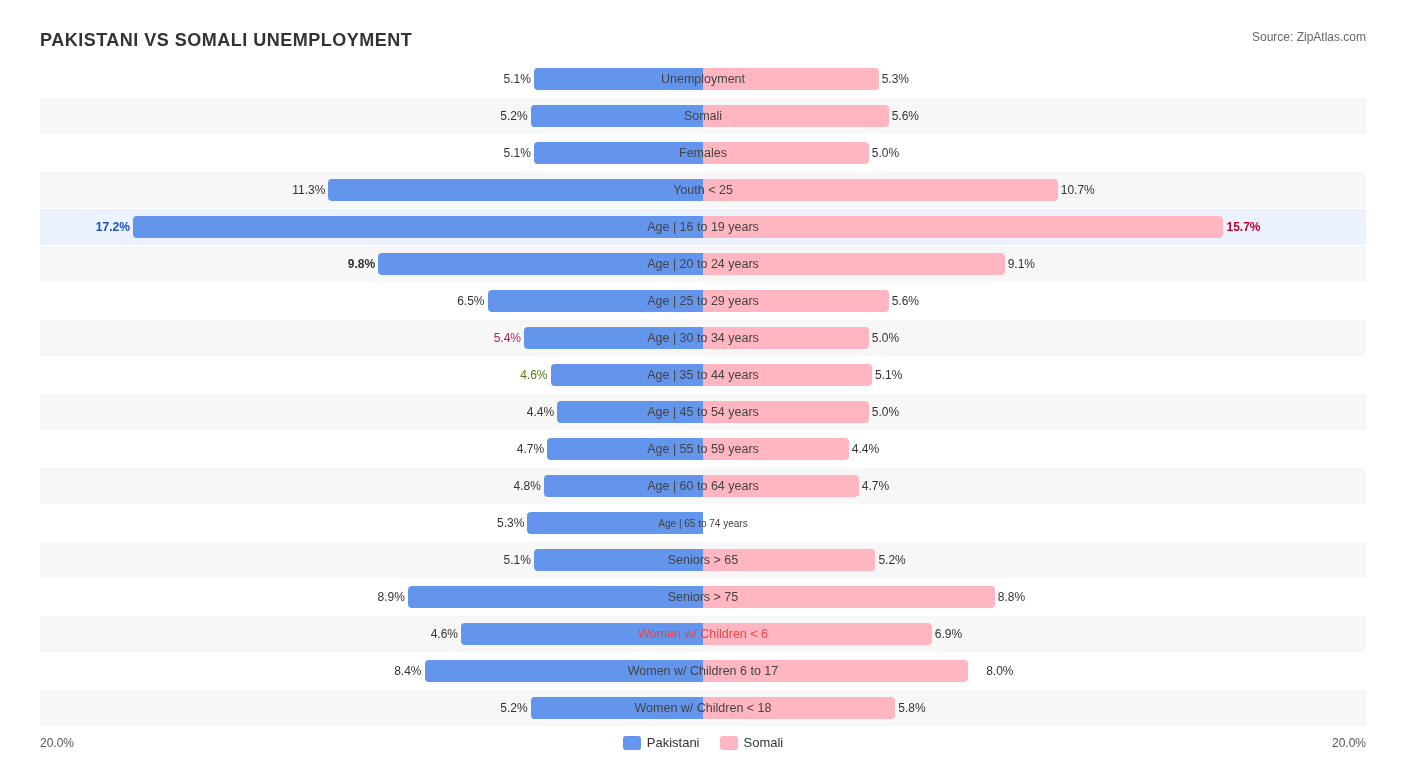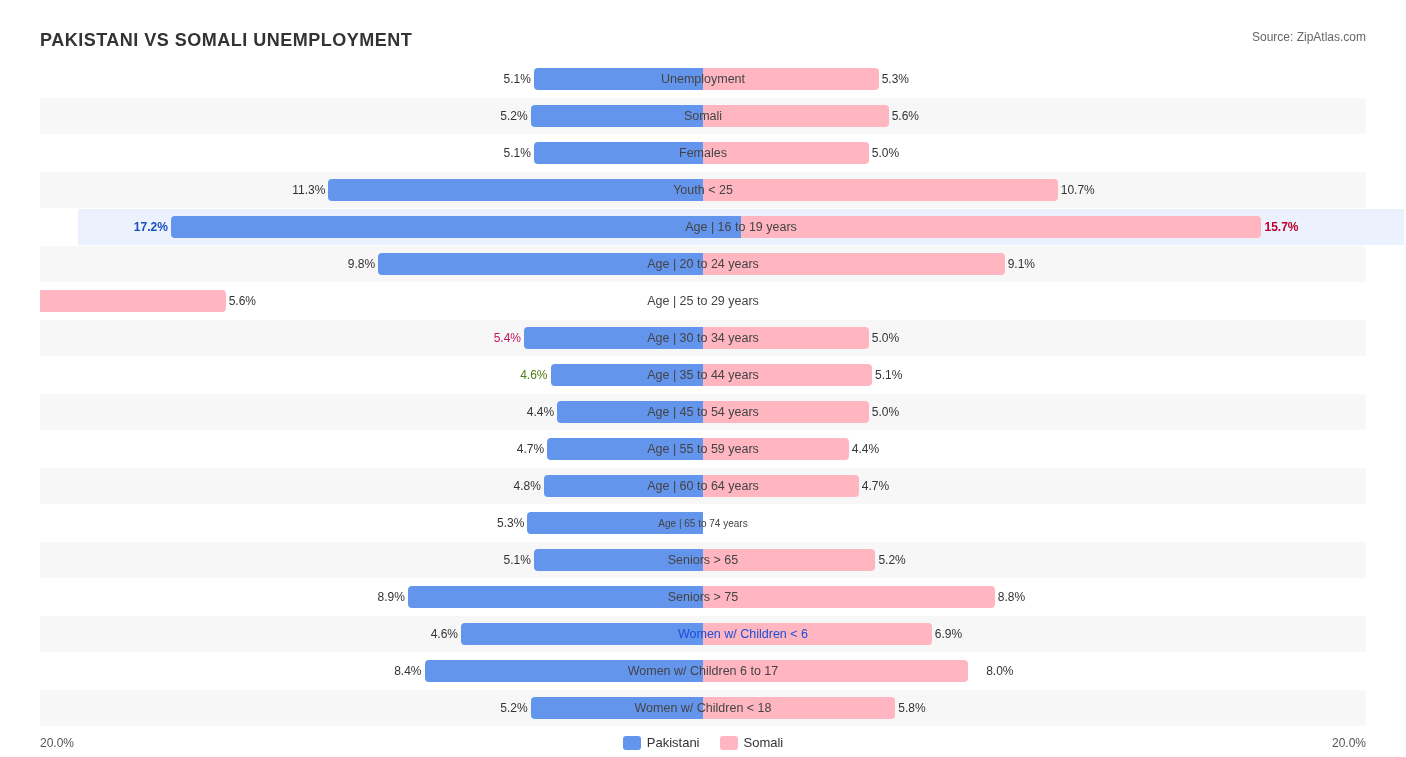--- a/index.html
+++ b/index.html
@@ -89,21 +89,20 @@
       transform: translateX(-50%);
       font-size: 12.5px;
       color: #444;
       white-space: nowrap;
       z-index: 5;
       text-align: center;
     }
     
     .row-highlight {
       background: rgba(100,149,237,0.12) !important;
-      margin-left: 38px;
     }
     .footer {
       display: flex;
       justify-content: space-between;
       align-items: center;
       margin-top: 8px;
       padding: 0 0;
     }
     .footer-axis {
       font-size: 12px;
@@ -193,29 +192,33 @@
         </div>
         <div class="row-label" style="position: absolute; left: 50%; transform: translateX(-50%); font-size: 12.5px; color: rgb(68, 68, 68); white-space: nowrap; z-index: 5; text-align: center; background: transparent;">Age | 16 to 19 years</div>
         <div class="half half-right">
           <div class="bar-pink" style="width: 78.5%;"></div>
           <div style="position: absolute; left: 78.5%; top: 50%; transform: translateY(-50%); font-size: 12px; color: rgb(192, 0, 42); white-space: nowrap; font-weight: bold; padding-left: 3px;">15.7%</div>
         </div>
       </div>
       <div class="row-wrapper">
         <div class="half half-left">
           <div class="bar-blue" style="width: 49%;"></div>
-          <div style="position: absolute; right: 49%; top: 50%; transform: translateY(-50%); font-size: 12px; color: rgb(51, 51, 51); white-space: nowrap; font-weight: normal; padding-right: 3px;">9.8%</div>
+          <div style="position: absolute; right: 49%; top: 50%; transform: translateY(-50%); font-size: 12px; color: rgb(51, 51, 51); white-space: nowrap; font-weight: bold; padding-right: 3px;">9.8%</div>
         </div>
         <div class="row-label" style="position: absolute; left: 50%; transform: translateX(-50%); font-size: 12.5px; color: rgb(68, 68, 68); white-space: nowrap; z-index: 5; text-align: center; background: transparent;">Age | 20 to 24 years</div>
         <div class="half half-right">
           <div class="bar-pink" style="width: 45.5%;"></div>
           <div style="position: absolute; left: 45.5%; top: 50%; transform: translateY(-50%); font-size: 12px; color: rgb(51, 51, 51); white-space: nowrap; font-weight: normal; padding-left: 3px;">9.1%</div>
         </div>
       </div>
       <div class="row-wrapper">
+        <div class="half half-left">
+          <div class="bar-blue" style="width: 32.5%;"></div>
+          <div style="position: absolute; right: 32.5%; top: 50%; transform: translateY(-50%); font-size: 12px; color: rgb(51, 51, 51); white-space: nowrap; font-weight: normal; padding-right: 3px;">6.5%</div>
+        </div>
         <div class="row-label" style="position: absolute; left: 50%; transform: translateX(-50%); font-size: 12.5px; color: rgb(68, 68, 68); white-space: nowrap; z-index: 5; text-align: center; background: transparent;">Age | 25 to 29 years</div>
         <div class="half half-right">
           <div class="bar-pink" style="width: 28%;"></div>
           <div style="position: absolute; left: 28%; top: 50%; transform: translateY(-50%); font-size: 12px; color: rgb(51, 51, 51); white-space: nowrap; font-weight: normal; padding-left: 3px;">5.6%</div>
         </div>
       </div>
       <div class="row-wrapper">
         <div class="half half-left">
           <div class="bar-blue" style="width: 27%;"></div>
           <div style="position: absolute; right: 27%; top: 50%; transform: translateY(-50%); font-size: 12px; color: #be185d; white-space: nowrap; font-weight: normal; padding-right: 3px;">5.4%</div>
@@ -297,21 +300,21 @@
         <div class="half half-right">
           <div class="bar-pink" style="width: 44%;"></div>
           <div style="position: absolute; left: 44%; top: 50%; transform: translateY(-50%); font-size: 12px; color: rgb(51, 51, 51); white-space: nowrap; font-weight: normal; padding-left: 3px;">8.8%</div>
         </div>
       </div>
       <div class="row-wrapper">
         <div class="half half-left">
           <div class="bar-blue" style="width: 36.5%;"></div>
           <div style="position: absolute; right: 36.5%; top: 50%; transform: translateY(-50%); font-size: 12px; color: rgb(51, 51, 51); white-space: nowrap; font-weight: normal; padding-right: 3px;">4.6%</div>
         </div>
-        <div class="row-label" style="position: absolute; left: 50%; transform: translateX(-50%); font-size: 12.5px; color: #1d4ed8; white-space: nowrap; z-index: 5; background: transparent; margin-left: 40px;">Women w/ Children &lt; 6</div>
+        <div class="row-label" style="position: absolute; left: 50%; transform: translateX(-50%); font-size: 12.5px; color: #ef4444; white-space: nowrap; z-index: 5; background: transparent;">Women w/ Children &lt; 6</div>
         <div class="half half-right">
           <div class="bar-pink" style="width: 34.5%;"></div>
           <div style="position: absolute; left: 34.5%; top: 50%; transform: translateY(-50%); font-size: 12px; color: rgb(51, 51, 51); white-space: nowrap; font-weight: normal; padding-left: 3px;">6.9%</div>
         </div>
       </div>
       <div class="row-wrapper">
         <div class="half half-left">
           <div class="bar-blue" style="width: 42%;"></div>
           <div style="position: absolute; right: 42%; top: 50%; transform: translateY(-50%); font-size: 12px; color: rgb(51, 51, 51); white-space: nowrap; font-weight: normal; padding-right: 3px;">8.4%</div>
         </div>

